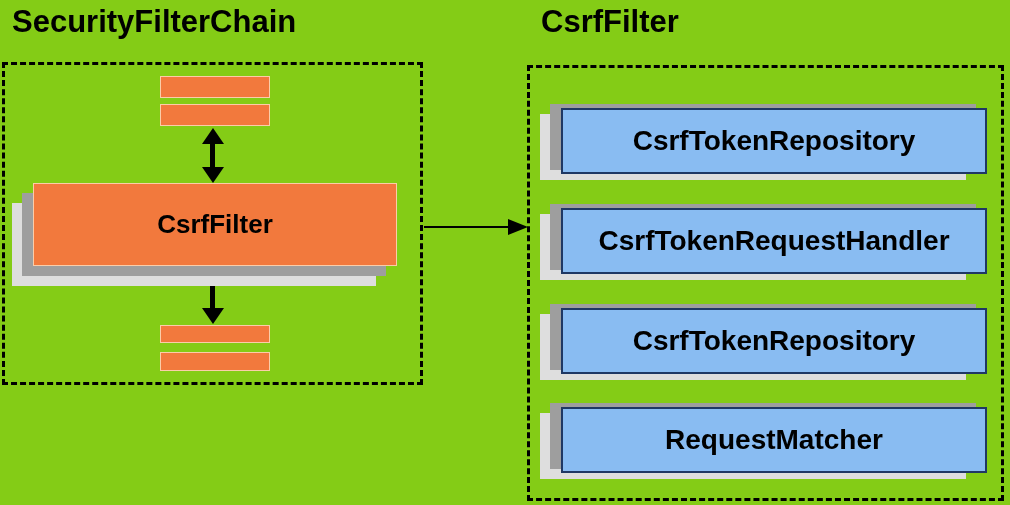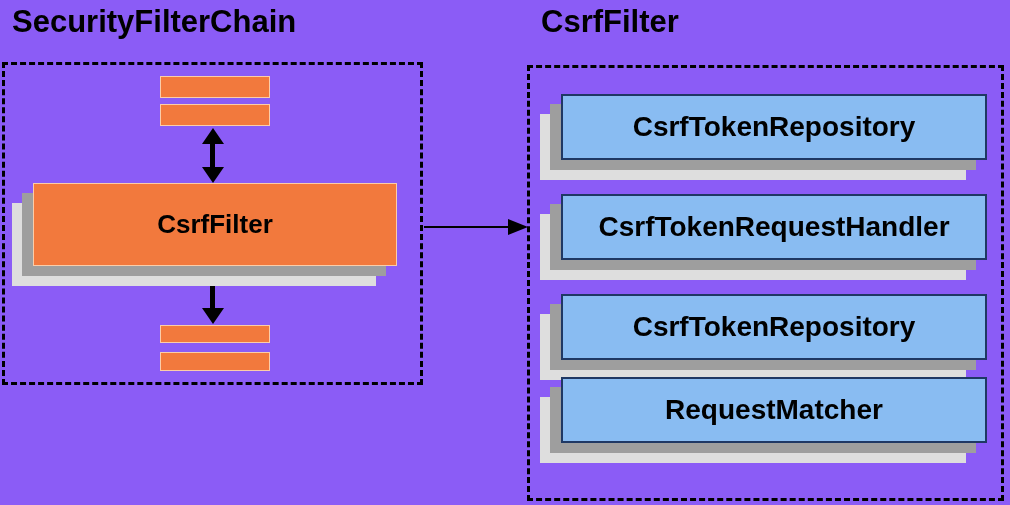--- a/index.html
+++ b/index.html
@@ -1,20 +1,20 @@
 <!DOCTYPE html>
 <html><head>
 <meta charset="utf-8">
 <style>
   html, body { margin: 0; padding: 0; background: #ffffff; }
   .canvas {
     position: relative;
     width: 1010px;
     height: 505px;
-    background: #8b5cf6;
+    background: #84cc16;
     font-family: "Liberation Sans", sans-serif;
     overflow: hidden;
   }
   * { box-sizing: border-box; }
 
   .title {
     position: absolute;
     font-weight: bold;
     font-size: 31px;
     line-height: 36px;
@@ -67,29 +67,30 @@
   }
   .face.orange {
     background: #F2793D;
     border: 1px solid #FBCDA9;
     font-size: 26px;
   }
   .face.blue {
     background: #89BCF2;
     border: 2px solid #1F3864;
     font-size: 28px;
+    margin-top: 14px;
   }
 
   #csrf-filter-stack { left: 33px; top: 183px; width: 364px; height: 83px; }
 
   .component-stack { left: 561px; width: 426px; height: 66px; }
   #component-0 { top: 94px; }
   #component-1 { top: 194px; }
   #component-2 { top: 294px; }
-  #component-3 { top: 377px; }
+  #component-3 { top: 393px; }
 
   
   .varrow { position: absolute; left: 202px; width: 22px; }
   #varrow-top    { top: 128px; height: 55px; }
   #varrow-bottom { top: 266px; height: 58px; }
   .varrow .shaft {
     position: absolute;
     left: 8px; top: 13px; bottom: 13px;
     width: 5px;
     background: #000000;

